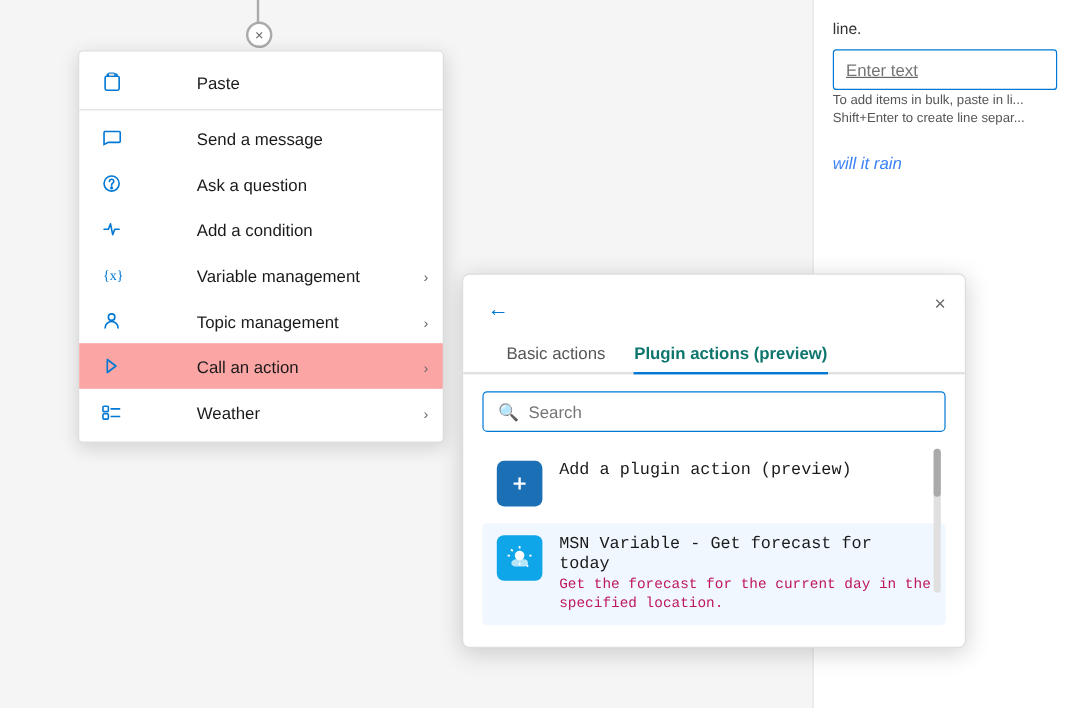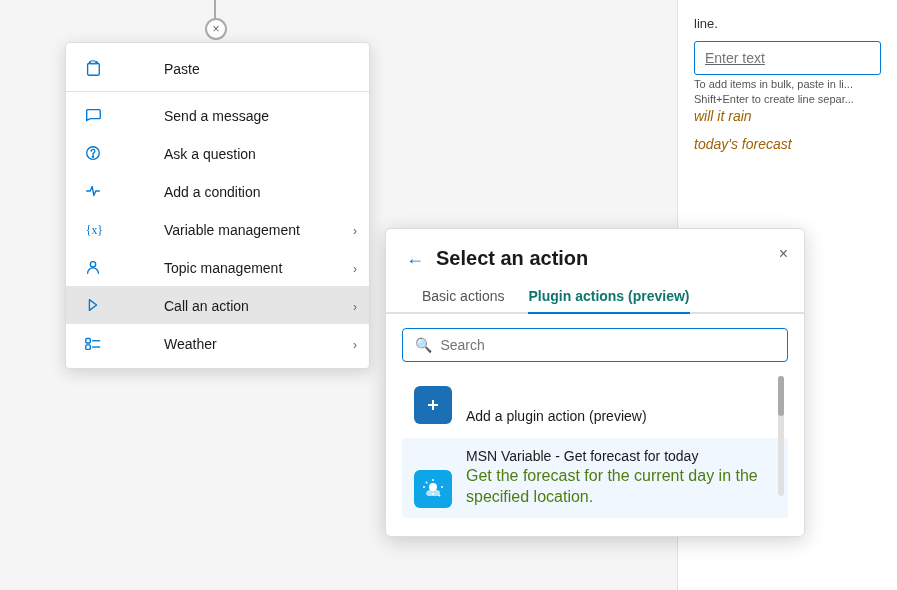--- a/index.html
+++ b/index.html
@@ -38,26 +38,27 @@
       font-size: 14px;
       color: #666;
       outline: none;
       margin-bottom: 2px;
       text-decoration: underline;
     }
 
     .bg-hint-text {
       font-size: 11px;
       color: #555;
+      margin-bottom: 20px;
       line-height: 1.4;
     }
 
     .bg-phrase {
       font-size: 14px;
-      color: #a16207;
+      color: #3b82f6;
       margin-bottom: 12px;
       font-style: italic;
     }
 
     
     .connector-node {
       position: absolute;
       top: 0;
       left: 214px;
       width: 2px;
@@ -103,21 +104,21 @@
       padding: 10px 16px;
       cursor: pointer;
       color: #1a1a1a;
       font-size: 14px;
       position: relative;
       transition: background 0.1s;
       gap: 48px;
     }
 
     .menu-item.active {
-      background: #e5e5e5;
+      background: #fca5a5;
     }
 
     .menu-item .icon {
       width: 22px;
       margin-right: 12px;
       display: flex;
       align-items: center;
       justify-content: center;
       color: #0078d4;
       font-size: 16px;
@@ -225,25 +226,26 @@
       border: none;
       outline: none;
       font-size: 14px;
       color: #15803d;
       width: 100%;
       background: transparent;
     }
 
     .action-list-item {
       display: flex;
-      align-items: flex-end;
+      align-items: flex-start;
       padding: 10px 12px;
       border-radius: 4px;
       cursor: pointer;
       margin-bottom: 4px;
+      font-family: Liberation Mono, monospace;
     }
 
     .action-list-item.selected {
       background: #f0f7ff;
     }
 
     .action-icon-box {
       width: 38px;
       height: 38px;
       border-radius: 6px;
@@ -265,22 +267,22 @@
       color: #fff;
     }
 
     .action-item-text .action-name {
       font-size: 14px;
       font-weight: 500;
       color: #1a1a1a;
     }
 
     .action-item-text .action-desc {
-      font-size: 16px;
-      color: #4d7c0f;
+      font-size: 12px;
+      color: #be185d;
       margin-top: 2px;
       line-height: 1.3;
     }
 
     .scrollbar-area {
       position: relative;
     }
 
     .action-panel-scrollbar {
       position: absolute;
@@ -311,21 +313,20 @@
     }
   </style>
 </head>
 <body>
 
 <div class="bg-panel">
   <div class="bg-words-text">line.</div>
   <input class="bg-enter-text-input" type="text" placeholder="Enter text" style="">
   <div class="bg-hint-text">To add items in bulk, paste in li... Shift+Enter to create line separ...</div>
   <div class="bg-phrase">will it rain</div>
-  <div class="bg-phrase">today's forecast</div>
 </div>
 
 <div class="connector-node"></div>
 <div class="connector-circle">
   <span>×</span>
 </div>
 
 <div class="context-menu">
 
   <div class="menu-item">
@@ -413,21 +414,20 @@
     </span>
     <span>Weather</span>
     <span class="chevron">›</span>
   </div>
 
 </div>
 
 <div class="action-panel">
   <div class="action-panel-header">
     <span class="action-panel-back">←</span>
-    <span class="action-panel-title">Select an action</span>
     <span class="action-panel-close">×</span>
   </div>
 
   <div class="action-panel-tabs">
     <div class="tab">Basic actions</div>
     <div class="tab active">Plugin actions (preview)</div>
   </div>
 
   <div class="action-panel-body">
     <div class="search-box">

